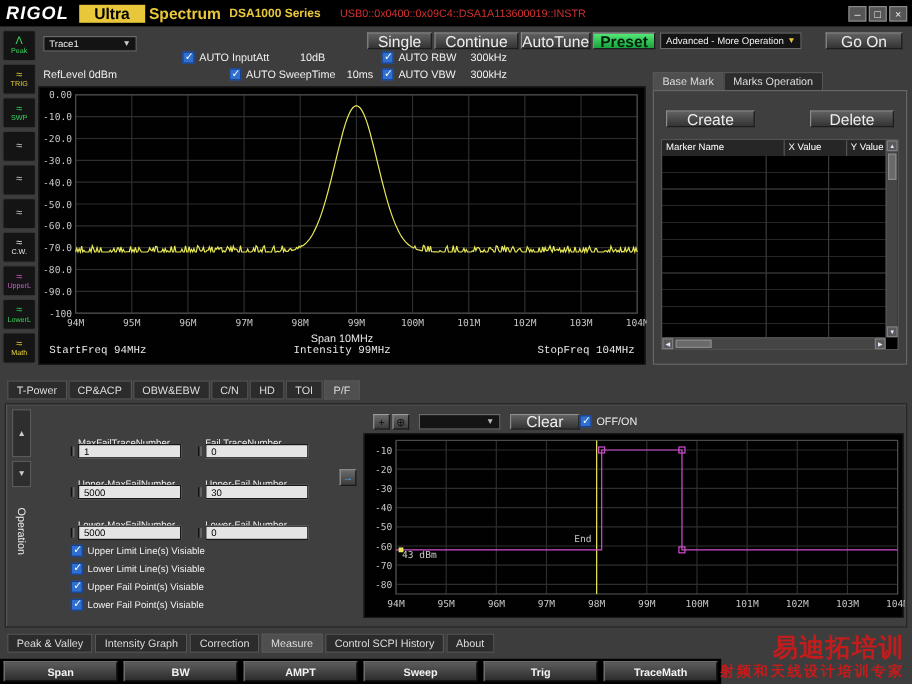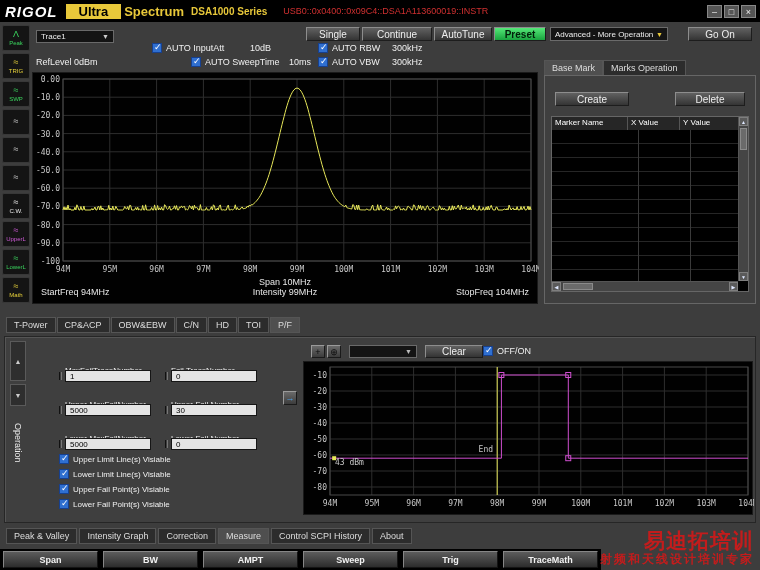--- a/index.html
+++ b/index.html
@@ -9,41 +9,41 @@
   
   .titlebar{position:absolute;left:0;top:0;width:760px;height:22px;background:#000;display:flex;align-items:center;}
   .brand{color:#fff;font-weight:bold;font-style:italic;font-size:15px;margin-left:5px;letter-spacing:1px;}
   .product{background:#e8c83a;color:#000;font-weight:bold;font-size:13px;padding:0 13px;margin-left:8px;}
   .product2{color:#e8c83a;font-weight:bold;font-size:13px;margin-left:3px;}
   .series{color:#e8c83a;font-size:10px;font-weight:bold;margin-left:7px;}
   .resource{color:#d03030;font-size:9px;margin-left:16px;}
   .winbtns{margin-left:auto;display:flex;gap:2px;margin-right:4px;}
   .winbtn{width:15px;height:13px;background:#555;color:#eee;font-size:9px;line-height:12px;text-align:center;border:1px solid #888;}
   
-  .btn{background:linear-gradient(#616161,#343434);border:1px solid;border-color:#8d8d8d #1d1d1d #1d1d1d #8d8d8d;color:#eee;font-size:10px;display:flex;align-items:center;justify-content:center;}
+  .btn{background:linear-gradient(#616161,#343434);border:1px solid;border-color:#8d8d8d #1d1d1d #1d1d1d #8d8d8d;color:#eee;font-size:13px;display:flex;align-items:center;justify-content:center;}
   .btn.green{background:linear-gradient(#55e878,#19a33e);color:#02200a;font-weight:bold;}
   .combo{background:#141414;border:1px solid #6a6a6a;color:#eee;font-size:8px;display:flex;align-items:center;padding:0 4px;}
   .combo .arrow{margin-left:auto;font-size:7px;color:#e8c83a;}
   .checkrow{position:absolute;display:flex;align-items:center;gap:4px;font-size:9px;color:#f0f0f0;white-space:nowrap;}
   .checkbox{width:10px;height:10px;background:#ddd;border:1px solid #777;position:relative;flex:none;}
   .checkbox.on{background:#2f6fd0;border-color:#17408e;}
   .checkbox.on::after{content:"✓";position:absolute;left:1px;top:-2px;font-size:9px;color:#fff;}
   .tab{background:#2c2c2c;border:1px solid #555;color:#ddd;font-size:9px;padding:2px 7px;white-space:nowrap;}
   .tab.active{background:#4f4f4f;}
   
   .sidebar{position:absolute;left:2px;top:25px;width:28px;display:flex;flex-direction:column;gap:2px;}
   .side-btn{height:26px;background:#141414;border:1px solid #383838;border-radius:2px;display:flex;flex-direction:column;align-items:center;justify-content:center;line-height:1;}
   .side-glyph{font-size:9px;}
   .side-label{font-size:6px;margin-top:1px;}
   
   .chartbox{position:absolute;background:#010101;border:1px solid #1a1a1a;}
   svg text{font-family:"DejaVu Sans Mono",monospace;font-size:8px;fill:#c8c8c8;}
   .chart-footer{position:absolute;left:0;top:204px;width:100%;color:#e8e8e8;font-size:9px;}
   .cf-span{text-align:center;}
-  .cf-row{display:flex;padding:0 8px;}
+  .cf-row{display:flex;padding:0 8px;font-family:Liberation Mono, monospace;}
   .cf-row .mid{flex:none;}
   .cf-row .l{flex:1;text-align:left;}
   .cf-row .r{flex:1;text-align:right;}
   
   .mp{position:absolute;left:544px;top:60px;width:212px;height:244px;}
   .mp-tabs{position:absolute;left:0;top:0;display:flex;}
   .mp-body{position:absolute;left:0;top:15px;right:0;bottom:0;background:#3f3f3f;border:1px solid #666;}
   .mp-table{position:absolute;left:6px;top:40px;right:6px;height:176px;background:#000;border:1px solid #666;}
   .mp-head{display:flex;height:13px;background:#262626;padding-right:10px;}
   .mp-col{border-right:1px solid #555;color:#fff;font-size:8px;padding:1px 3px;overflow:hidden;white-space:nowrap;}
@@ -231,21 +231,21 @@
   <div class="mp">
     <div class="mp-tabs">
       <span class="tab active">Base Mark</span>
       <span class="tab">Marks Operation</span>
     </div>
     <div class="mp-body">
       <div class="btn abs" style="left:10px;top:16px;width:74px;height:14px;">Create</div>
       <div class="btn abs" style="left:130px;top:16px;width:70px;height:14px;">Delete</div>
       <div class="mp-table">
         <div class="mp-head">
-          <div class="mp-col" style="width:76px;">Marker Name</div>
+          <div class="mp-col" style="width:102px;">Marker Name</div>
           <div class="mp-col" style="width:52px;">X Value</div>
           <div class="mp-col" style="flex:1;border-right:none;">Y Value</div>
         </div>
         <div class="mp-bodyrows">
           <div class="cl" style="left:86px;"></div>
           <div class="cl" style="left:138px;"></div>
         </div>
         <div class="vscroll">
           <span class="scrollbtn" style="left:0;top:0;width:9px;height:9px;">▲</span>
           <span class="thumb" style="left:1px;top:11px;width:7px;height:22px;"></span>

